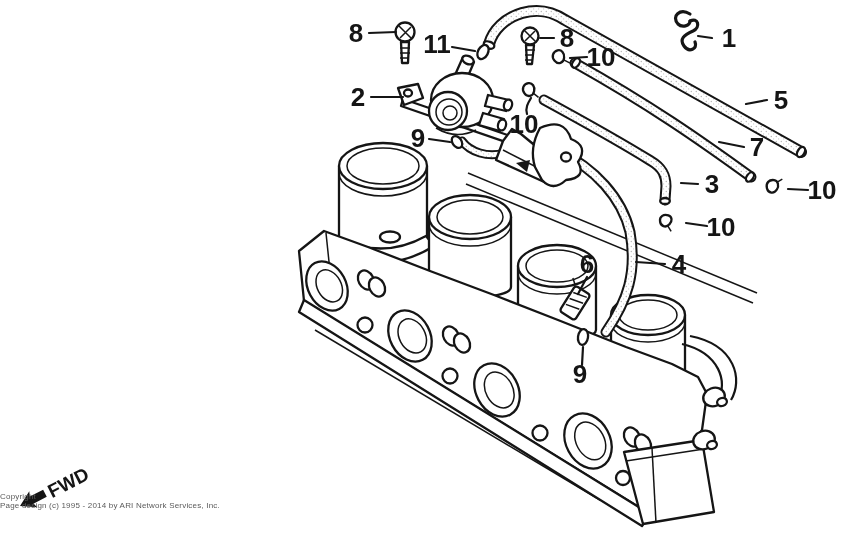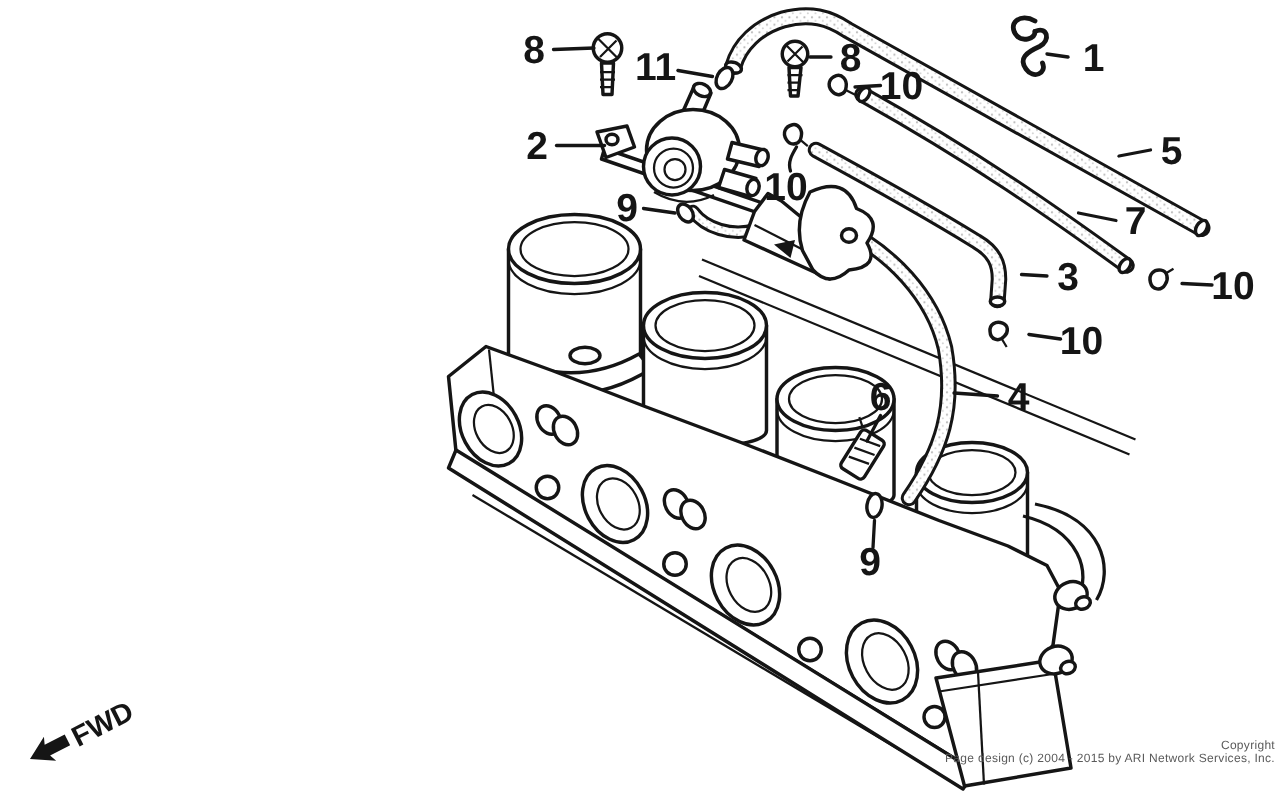--- a/index.html
+++ b/index.html
@@ -1,20 +1,20 @@
 <!DOCTYPE html>
 <html><head>
 <meta charset="utf-8">
 <style>
   html,body{margin:0;padding:0;background:#fff;}
   .stage{position:relative;width:850px;height:534px;background:#fff;overflow:hidden;
          font-family:"Liberation Sans", sans-serif;}
   svg{position:absolute;left:0;top:0;}
   .callout{font-family:"Liberation Sans", sans-serif;font-weight:bold;font-size:26px;fill:#151515;}
-  .copyright{position:absolute;left:0;right:0;top:492px;text-align:right;color:#5a5a5a;
+  .copyright{position:absolute;left:0;right:0;top:492px;text-align:left;color:#5a5a5a;
              font-size:8px;line-height:9px;letter-spacing:.2px;}
   .ln{stroke:#151515;stroke-width:2.2;fill:none;}
   .part{stroke:#151515;stroke-width:2.3;fill:#ffffff;stroke-linejoin:round;}
   .wire{stroke:#151515;stroke-width:3.2;fill:none;stroke-linecap:round;}
   .thin{stroke:#151515;stroke-width:1.5;fill:none;}
 </style>
 </head>
 <body>
 
 <div class="stage">
@@ -288,15 +288,15 @@
   </g>
 
   <g transform="translate(20,506) rotate(-27)">
     <polygon points="0,0 15,-9 13,-4 28,-4 28,4 13,4 15,9" fill="#151515"></polygon>
     <text x="32" y="7.5" font-size="19" font-weight="900" fill="#151515" font-family="Liberation Sans, sans-serif">FWD</text>
   </g>
 </svg>
 
 <div class="copyright">
   <div>Copyright</div>
-  <div>Page design (c) 2004 - 2015 by ARI Network Services, Inc.</div>
+  <div>Page design (c) 1995 - 2014 by ARI Network Services, Inc.</div>
 </div>
 </div>
 
 </body></html>

